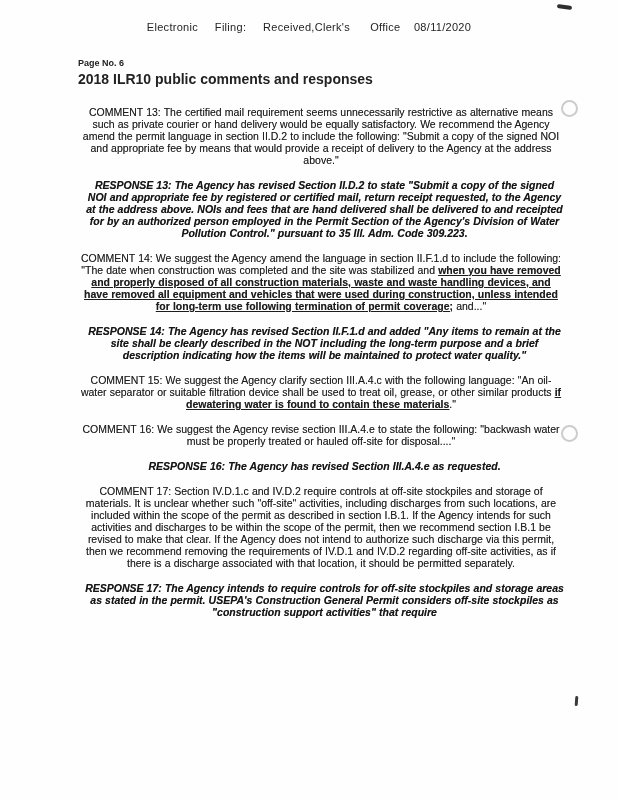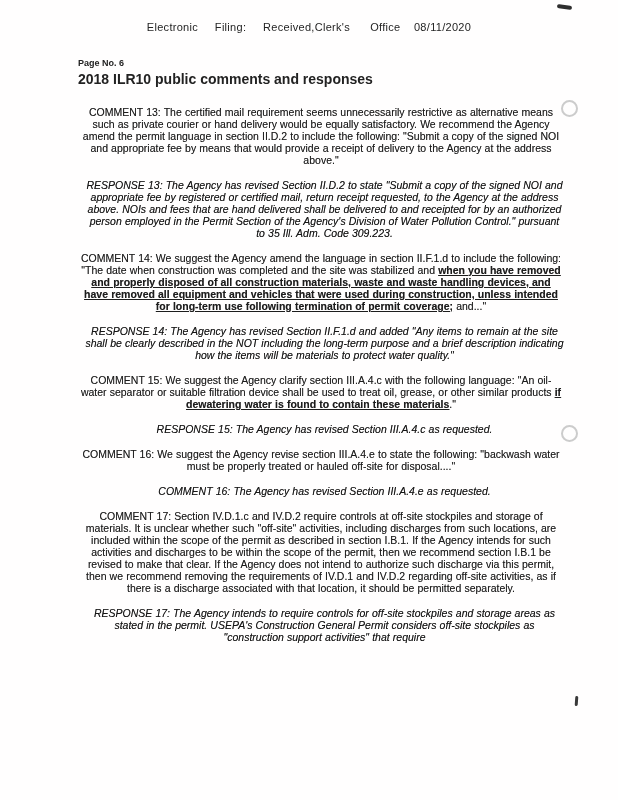--- a/index.html
+++ b/index.html
@@ -50,21 +50,21 @@
     line-height: 12px;
     margin: 0 0 13px 0;
     text-align: center;
     word-spacing: 0.2px;
   }
   .para.comment {
     color: #1d1d1d;
     text-shadow: 0 0 0.3px rgba(0,0,0,0.45);
   }
   .para.response {
-    font-weight: normal;
+    font-weight: bold;
     font-style: italic;
     color: #161616;
     text-shadow: 0 0 0.3px rgba(0,0,0,0.5);
     margin-left: 7px;
   }
   .u {
     text-decoration: underline;
     font-weight: bold;
   }
   .ring {
@@ -105,25 +105,24 @@
 
   <div class="filing-header">Electronic     Filing:     Received,Clerk's      Office    08/11/2020</div>
 
   <div class="content">
     <div class="page-no">Page No. 6</div>
     <div class="doc-title">2018 ILR10 public comments and responses</div>
     <div id="paragraphs">
         <div class="para comment"><span>COMMENT 13: The certified mail requirement seems unnecessarily restrictive as alternative means such as private courier or hand delivery would be equally satisfactory. We recommend the Agency amend the permit language in section II.D.2 to include the following: "Submit a copy of the signed NOI and appropriate fee by means that would provide a receipt of delivery to the Agency at the address above."</span></div>
         <div class="para response"><span>RESPONSE 13: The Agency has revised Section II.D.2 to state "Submit a copy of the signed NOI and appropriate fee by registered or certified mail, return receipt requested, to the Agency at the address above.  NOIs and fees that are hand delivered shall be delivered to and receipted for by an authorized person employed in the Permit Section of the Agency's Division of Water Pollution Control."  pursuant to 35 Ill. Adm. Code 309.223.</span></div>
         <div class="para comment"><span>COMMENT 14: We suggest the Agency amend the language in section II.F.1.d to include the following: "The date when construction was completed and the site was stabilized and </span><span class="u">when you have removed and properly disposed of all construction materials, waste and waste handling devices, and have removed all equipment and vehicles that were used during construction, unless intended for long-term use following termination of permit coverage;</span><span> and..."</span></div>
-        <div class="para response"><span>RESPONSE 14: The Agency has revised Section II.F.1.d and added "Any items to remain at the site shall be clearly described in the NOT including the long-term purpose and a brief description indicating how the items will be materials to protect water quality."</span></div>
+        <div class="para response"><span>RESPONSE 14: The Agency has revised Section II.F.1.d and added "Any items to remain at the site shall be clearly described in the NOT including the long-term purpose and a brief description indicating how the items will be maintained to protect water quality."</span></div>
         <div class="para comment"><span>COMMENT 15: We suggest the Agency clarify section III.A.4.c with the following language: "An oil-water separator or suitable filtration device shall be used to treat oil, grease, or other similar products </span><span class="u">if dewatering water is found to contain these materials</span><span>."</span></div>
-        <div class="para response"><span>RESPONSE 15: The Agency has revised Section III.A.4.c as requested.</span></div>
         <div class="para comment"><span>COMMENT 16: We suggest the Agency revise section III.A.4.e to state the following: "backwash water must be properly treated or hauled off-site for disposal...."</span></div>
-        <div class="para response"><span>COMMENT 16: The Agency has revised Section III.A.4.e as requested.</span></div>
+        <div class="para response"><span>RESPONSE 16: The Agency has revised Section III.A.4.e as requested.</span></div>
         <div class="para comment"><span>COMMENT 17: Section IV.D.1.c and IV.D.2 require controls at off-site stockpiles and storage of materials. It is unclear whether such "off-site" activities, including discharges from such locations, are included within the scope of the permit as described in section I.B.1. If the Agency intends for such activities and discharges to be within the scope of the permit, then we recommend section I.B.1 be revised to make that clear. If the Agency does not intend to authorize such discharge via this permit, then we recommend removing the requirements of IV.D.1 and IV.D.2 regarding off-site activities, as if there is a discharge associated with that location, it should be permitted separately.</span></div>
         <div class="para response"><span>RESPONSE 17: The Agency intends to require controls for off-site stockpiles and storage areas as stated in the permit.  USEPA's Construction General Permit considers off-site stockpiles as "construction support activities" that require</span></div>
       </div>
   </div>
 
   <div class="ring ring1"></div>
   <div class="ring ring2"></div>
   <div class="artifact-top"></div>
   <div class="artifact-bottom"></div>
 

